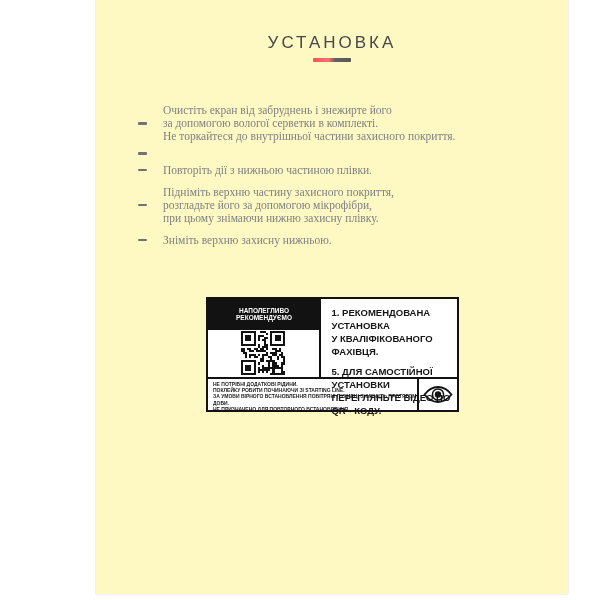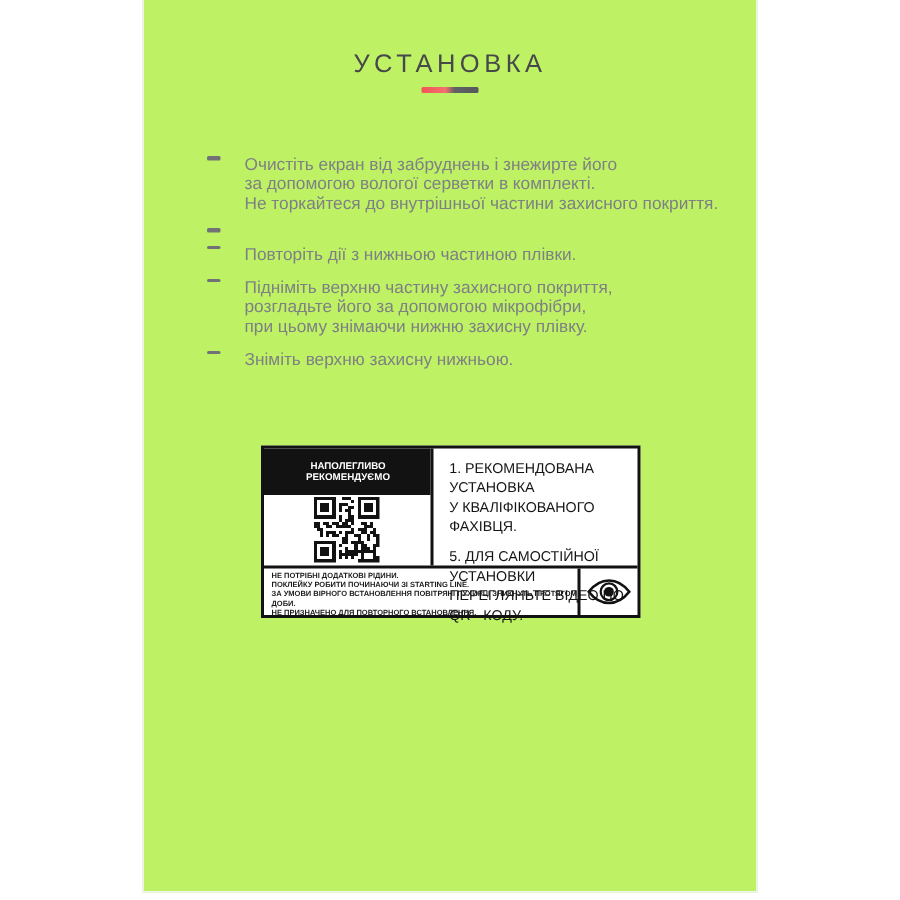--- a/index.html
+++ b/index.html
@@ -8,23 +8,23 @@
     background: #ffffff;
     width: 600px;
     height: 600px;
     font-family: "Liberation Sans", sans-serif;
     -webkit-font-smoothing: antialiased;
   }
   .sheet {
     position: absolute;
     left: 95px;
     top: 0;
-    width: 410px;
+    width: 474px;
     height: 595px;
-    background: #bef264;
+    background: #fef9c3;
     border: 1px solid #f1f1f2;
     border-top: none;
     box-sizing: border-box;
   }
   .title {
     margin: 33px 0 0 0;
     text-align: center;
     font-size: 17px;
     font-weight: 400;
     letter-spacing: 3px;
@@ -37,22 +37,23 @@
     border-radius: 1px;
     background: linear-gradient(90deg, #f25557 0%, #f4706e 42%, #606164 58%, #57585a 100%);
   }
   .instructions {
     margin-top: 42px;
     padding-left: 42px;
     padding-right: 10px;
   }
   .instruction-item {
     display: flex;
-    align-items: flex-start;
+    align-items: center;
     margin-bottom: 9px;
+    font-family: Liberation Serif, serif;
   }
   .dash {
     flex: 0 0 9px;
     height: 2.5px;
     background: #717275;
     margin-right: 16px;
     border-radius: 1px;
   }
   .instruction-text {
     font-size: 11.5px;
@@ -99,21 +100,21 @@
     align-items: center;
     justify-content: center;
   }
   .rec-right {
     flex: 1;
     padding: 7px 4px 0 10px;
   }
   .rec-point {
     font-size: 9.5px;
     line-height: 13px;
-    font-weight: 400;
+    font-weight: 700;
     color: #151516;
     white-space: pre-line;
   }
   .rec-point + .rec-point {
     margin-top: 7px;
   }
   .rec-bottom {
     display: flex;
     border-top: 2px solid #121213;
     height: 31px;

